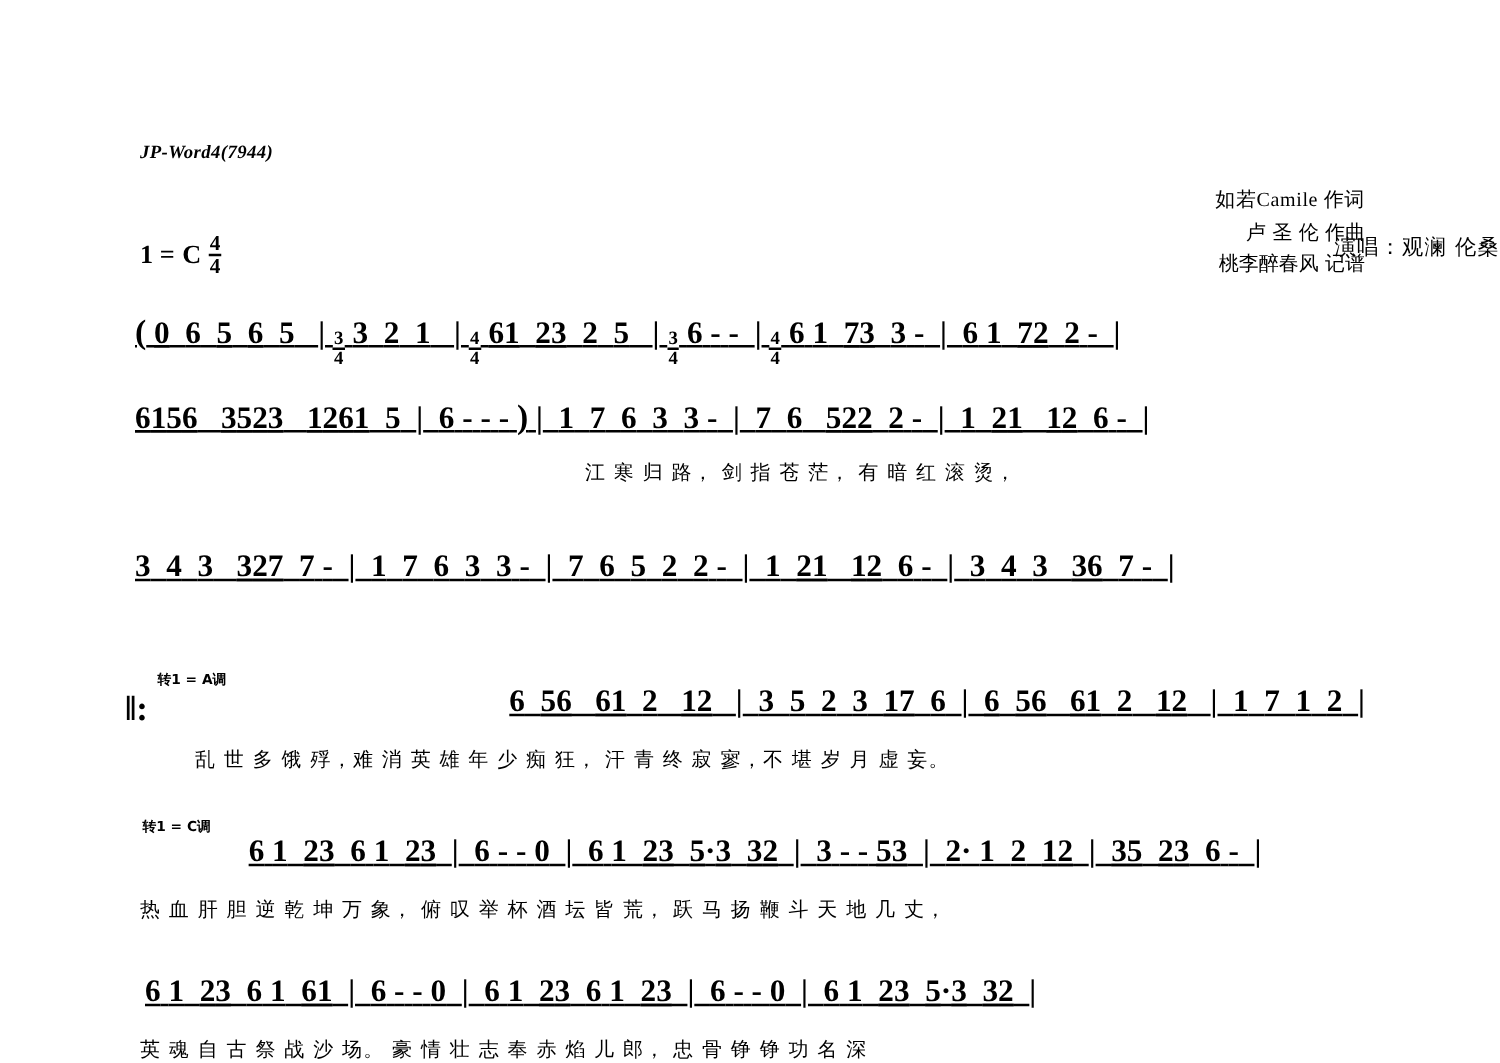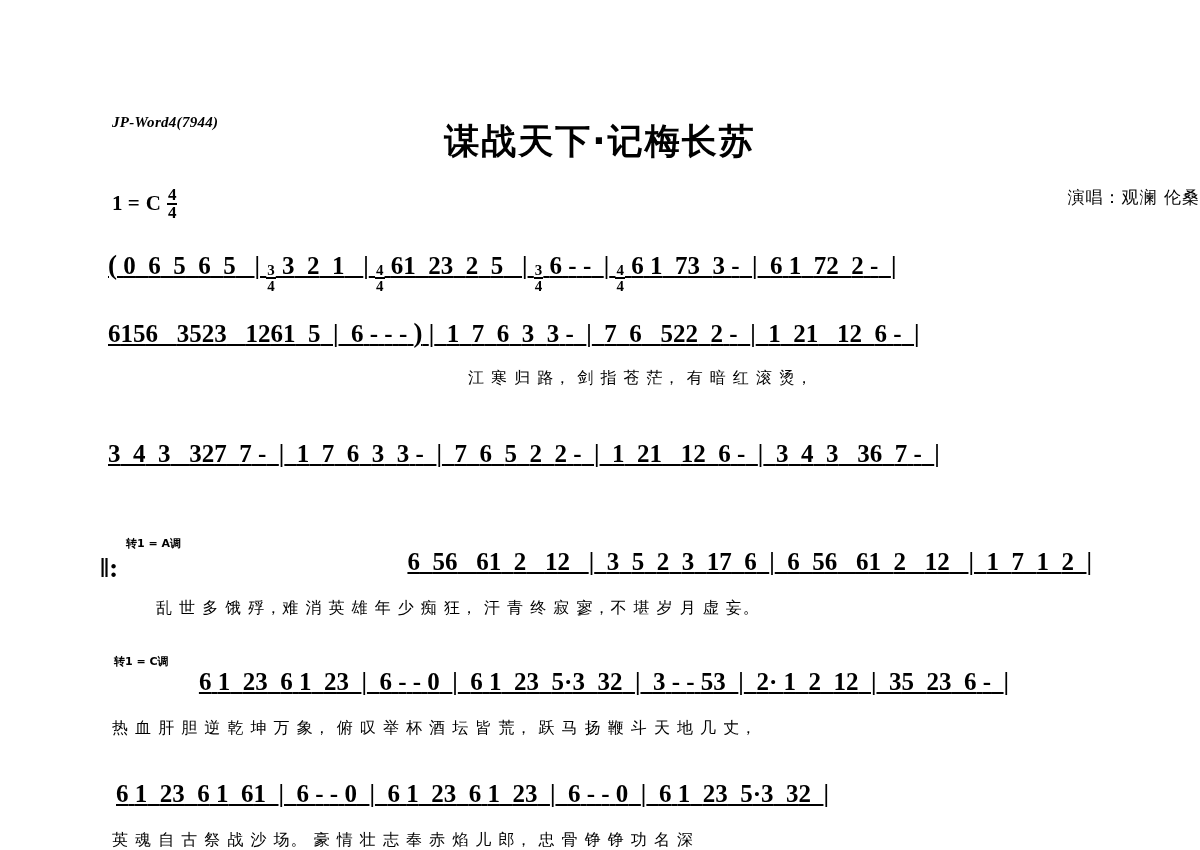--- a/index.html
+++ b/index.html
@@ -126,24 +126,28 @@
     font-size: 28px;
   }
 </style>
 </head>
 <body>
 
 <div class="sheet">
 
   <div class="code-tag">JP-Word4(7944)</div>
 
-  <div class="title">谋战天下·记梅长苏</div>
 
   <div class="singer">演唱：观澜 伦桑</div>
 
+  <div class="credits">
+    <div class="cam">如若Camile 作词</div>
+    <div>卢 圣 伦 作曲</div>
+    <div>桃李醉春风 记谱</div>
+  </div>
 
   <div class="keysig">
     <span>1 =</span>
     <span>C</span>
     <span class="frac">
       <span class="num">4</span>
       <span class="den">4</span>
     </span>
   </div>
 

